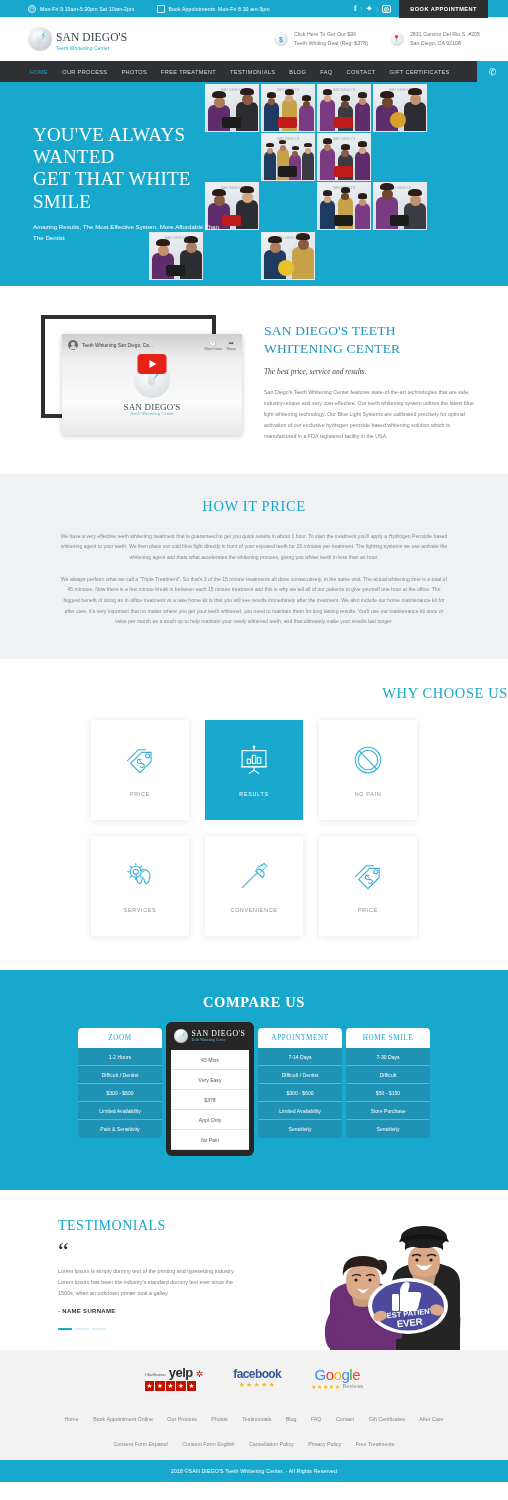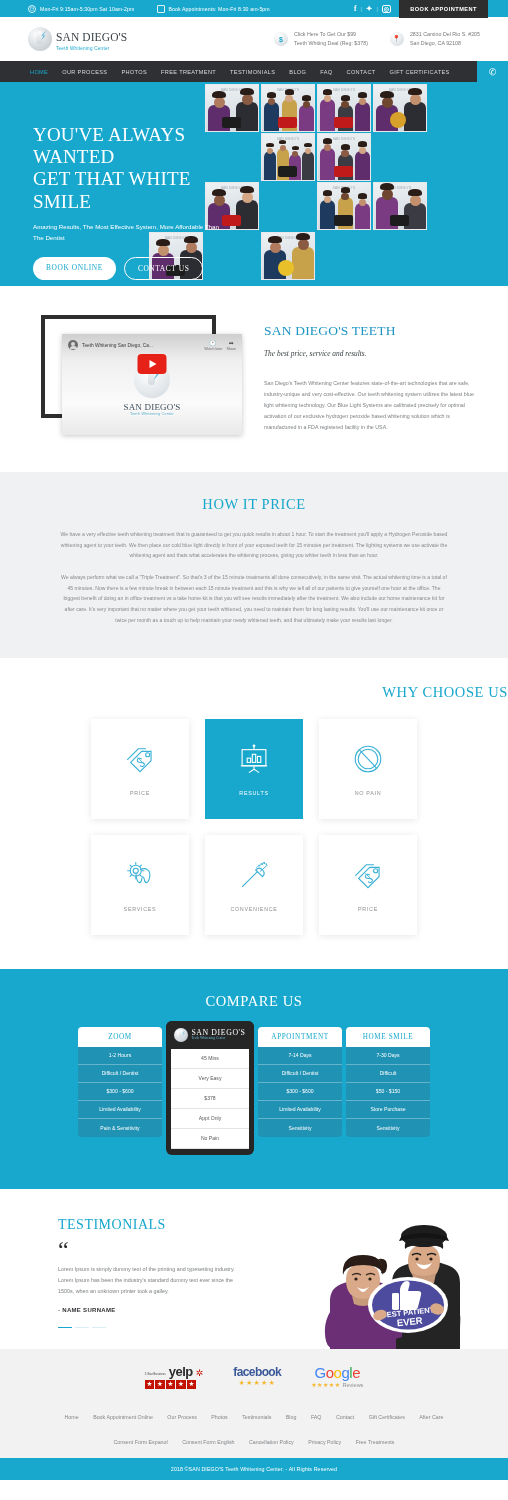--- a/index.html
+++ b/index.html
@@ -150,21 +150,21 @@
   }
   .play:after { content: ""; border-left: 7px solid #fff; border-top: 4.5px solid transparent; border-bottom: 4.5px solid transparent; margin-left: 2px; }
   .vid-wordmark { font-family: "Liberation Serif", serif; font-size: 9px; color: #3d4c59; letter-spacing: .2px; text-shadow: 0 1px 0 #fff; margin-top: 4px; }
   .vid-wordmark small { display:block; font-family: "Liberation Sans", sans-serif; font-size: 3.6px; color: #4fa8c8; letter-spacing: .3px; }
 
   .about-txt { flex: 1; padding-top: 10px; }
   .about-h2 {
     font-family: "Liberation Serif", serif; color: #1c94c4;
     font-size: 13.5px; line-height: 1.35; letter-spacing: .2px;
   }
-  .about-tag { font-family: "Liberation Serif", serif; font-style: italic; font-size: 7.4px; color: #3c4245; margin: 9px 0 20px; }
+  .about-tag { font-family: "Liberation Serif", serif; font-style: italic; font-size: 7.4px; color: #3c4245; margin: 9px 0 11px; }
   .about-body { font-size: 5.3px; line-height: 2.05; color: #7d8184; }
 
   
   .how { background: #f0f1f2; padding: 24px 60px 32px; text-align: center; }
   .sec-title {
     font-family: "Liberation Serif", serif; color: #17a7cd;
     font-size: 14.5px; letter-spacing: .6px; text-align: center;
   }
   .how p { font-size: 5.1px; line-height: 2.1; color: #86898b; margin-top: 16px; }
   .how p + p { margin-top: 11px; }
@@ -181,21 +181,21 @@
     gap: 14px;
   }
   .card.hl { background: #18a8cd; box-shadow: none; }
   .card .c-ico { width: 34px; height: 34px; }
   .card .c-lab { font-size: 5.4px; letter-spacing: .7px; color: #8d9093; }
   .card.hl .c-lab { color: #fff; }
   .card svg { display: block; }
 
   
   .compare { background: #18a8cd; padding: 24px 0 34px; }
-  .compare .sec-title { color: #fff; margin-bottom: 17px; }
+  .compare .sec-title { color: #fff; margin-bottom: 17px; font-weight: bold; }
   .cmp-wrap { display: flex; justify-content: center; align-items: flex-start; gap: 4px; }
   .col { width: 84px; border-radius: 4px; overflow: hidden; }
   .col .ch {
     background: #fff; height: 20px; display: flex; align-items: center; justify-content: center;
     font-family: "Liberation Serif", serif; color: #18a8cd; font-size: 7.2px; letter-spacing: .6px;
   }
   .col .cc {
     background: #2092b4; color: #fff; font-size: 5.1px;
     height: 18px; display: flex; align-items: center; justify-content: center;
     border-bottom: .6px solid rgba(255,255,255,.3);
@@ -460,24 +460,20 @@
           <div class="p1" style="left:34.4px;bottom:38.6px;width:13.2px;height:7.48px;border-radius:50% 50% 30% 30%;background:#2a1d17"></div>
           <div class="sign" style="left:16px;bottom:3px;width:16px;height:16px;background:#e8c02a;border-radius:50%"></div>
         </div>
       </div>
     <div class="hero-copy">
       <div class="hero-h1">
         <span style="display:block">YOU'VE ALWAYS WANTED</span>
         <span style="display:block">GET THAT WHITE SMILE</span>
       </div>
       <div class="hero-sub">Amazing Results, The Most Effective System, More Affordable Than The Dentist</div>
-      <div class="hero-btns">
-        <a href="#" class="btn-a" style="text-decoration:none;">BOOK ONLINE</a>
-        <a href="#" class="btn-b" style="text-decoration:none;">CONTACT US</a>
-      </div>
     </div>
   </div>
 
   <div class="about">
     <div class="video-wrap">
       <div class="vid-frame"></div>
       <div class="vid-inner">
         <div class="vid-top">
           <span class="vid-av"></span>
           <span class="vid-title">Teeth Whitening San Diego, Ca...</span>
@@ -496,20 +492,21 @@
             <span>SAN DIEGO'S</span>
             <small>Teeth Whitening Center</small>
           </div>
         </div>
         <div class="play"></div>
       </div>
     </div>
     <div class="about-txt">
       <div class="about-h2">
         <span style="display:block">SAN DIEGO'S TEETH</span>
+        <span style="display:block">WHITENING CENTER</span>
       </div>
       <div class="about-tag">The best price, service and results.</div>
       <div class="about-body">San Diego's Teeth Whitening Center features state-of-the-art technologies that are safe, industry-unique and very cost-effective. Our teeth whitening system utilizes the latest blue light whitening technology. Our Blue Light Systems are calibrated precisely for optimal activation of our exclusive hydrogen peroxide based whitening solution which is manufactured in a FDA registered facility in the USA.</div>
     </div>
   </div>
 
   <div class="how">
     <div class="sec-title">HOW IT PRICE</div>
     <p>We have a very effective teeth whitening treatment that is guaranteed to get you quick results in about 1 hour. To start the treatment you'll apply a Hydrogen Peroxide based whitening agent to your teeth. We then place our cold blue light directly in front of your exposed teeth for 15 minutes per treatment. The lighting systems we use activate the whitening agent and thats what accelerates the whitening process, giving you whiter teeth in less than an hour.</p>
     <p>We always perform what we call a "Triple Treatment". So that's 3 of the 15 minute treatments all done consecutively, in the same visit. The actual whitening time is a total of 45 minutes. Now there is a few minute break in between each 15 minute treatment and this is why we tell all of our patients to give yourself one hour at the office. The biggest benefit of doing an in office treatment vs a take home kit is that you will see results immediately after the treatment. We also include our home maintenance kit for after care. It's very important that no matter where you get your teeth whitened, you need to maintain them for long lasting results. You'll use our maintenance kit once or twice per month as a touch up to help maintain your newly whitened teeth, and that ultimately make your results last longer.</p>

